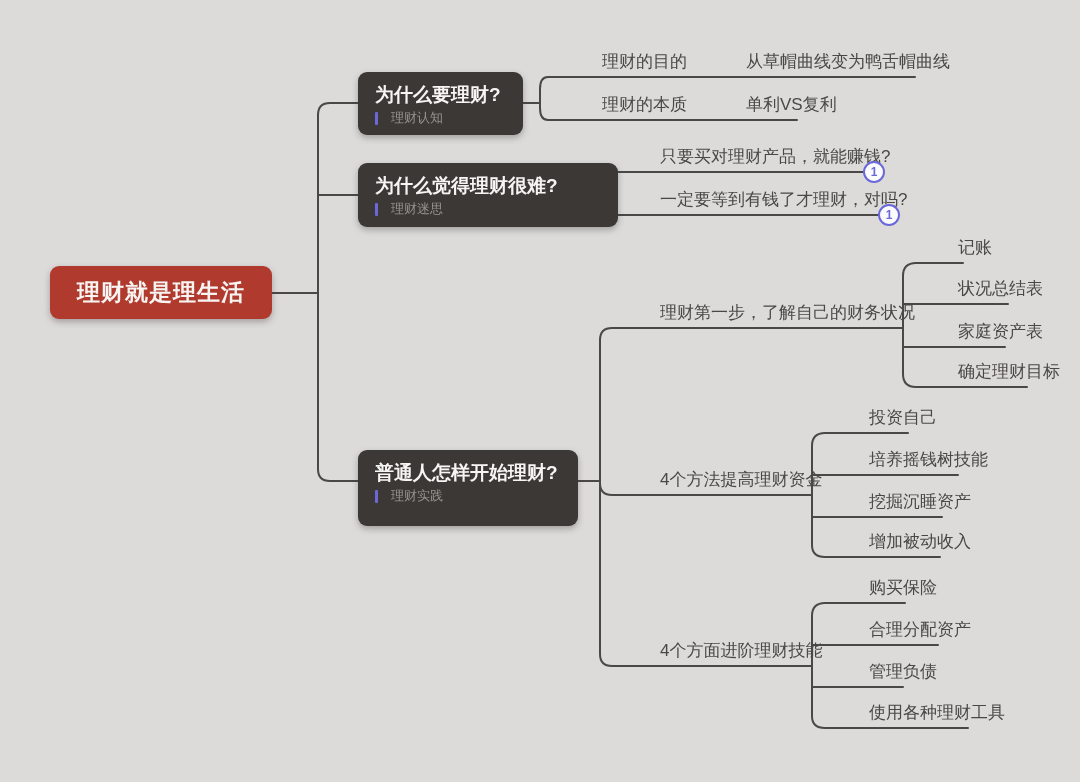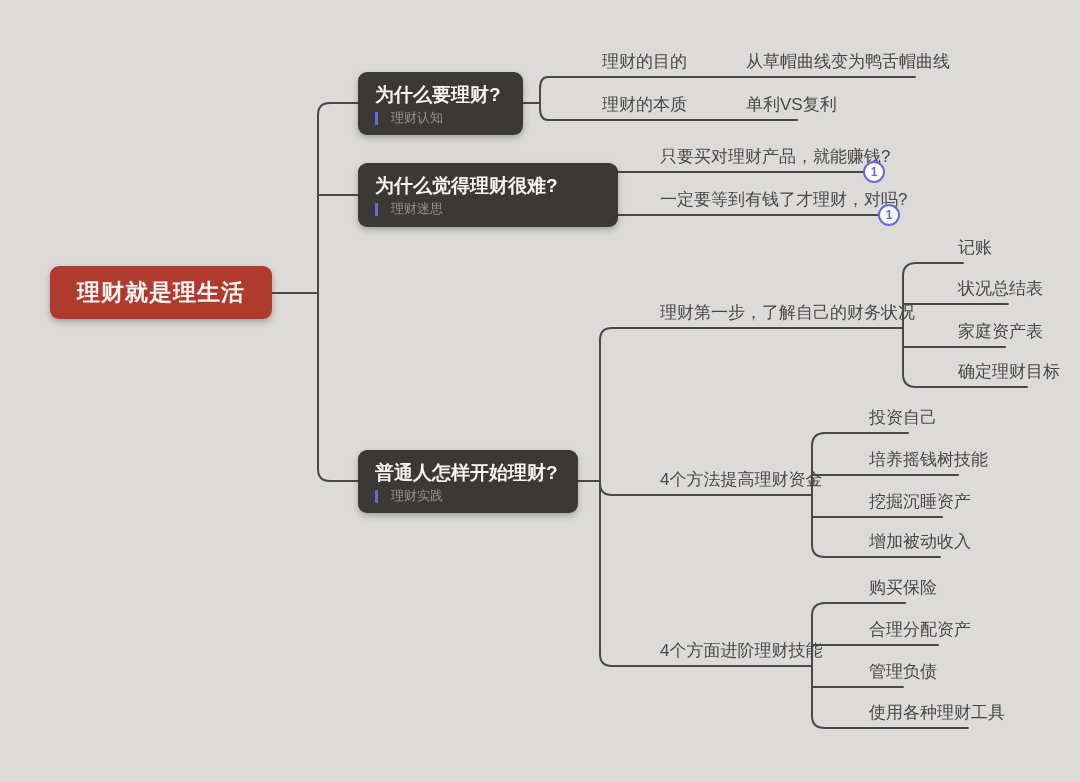--- a/index.html
+++ b/index.html
@@ -81,21 +81,21 @@
   </div>
 
   <div class="branch-box" style="left:358px;top:163px;width:260px;height:64px;">
     <div class="branch-title">为什么觉得理财很难?</div>
     <div class="branch-tag">
       <span class="tag-bar"></span>
       <span class="tag-text">理财迷思</span>
     </div>
   </div>
 
-  <div class="branch-box" style="left:358px;top:450px;width:220px;height:63px;">
+  <div class="branch-box" style="left:358px;top:450px;width:220px;height:76px;">
     <div class="branch-title">普通人怎样开始理财?</div>
     <div class="branch-tag">
       <span class="tag-bar"></span>
       <span class="tag-text">理财实践</span>
     </div>
   </div>
 
   <div class="leaf" style="left:566px;top:51px;">理财的目的</div>
   <div class="leaf" style="left:710px;top:51px;">从草帽曲线变为鸭舌帽曲线</div>
   <div class="leaf" style="left:566px;top:94px;">理财的本质</div>

